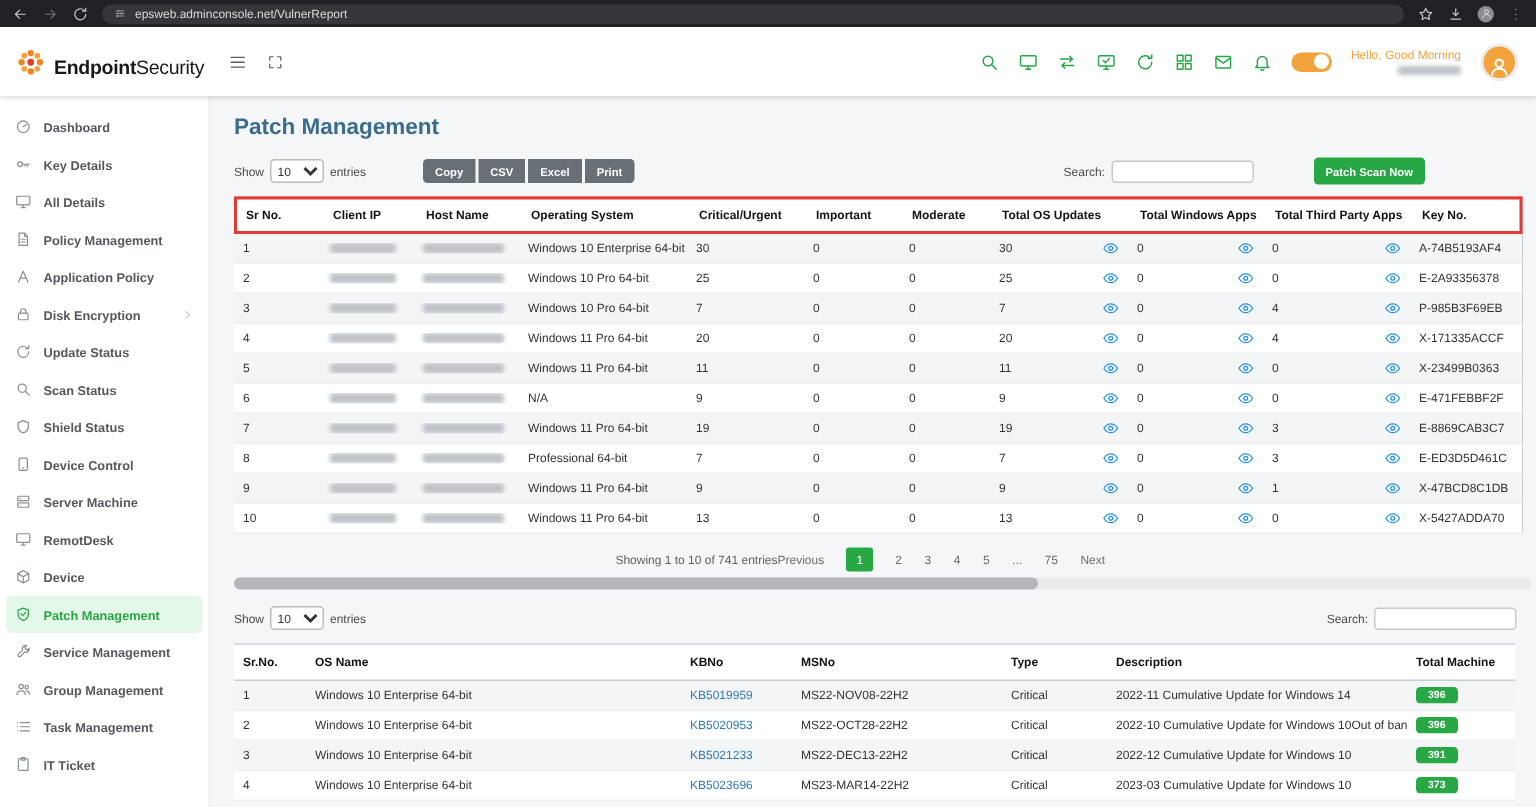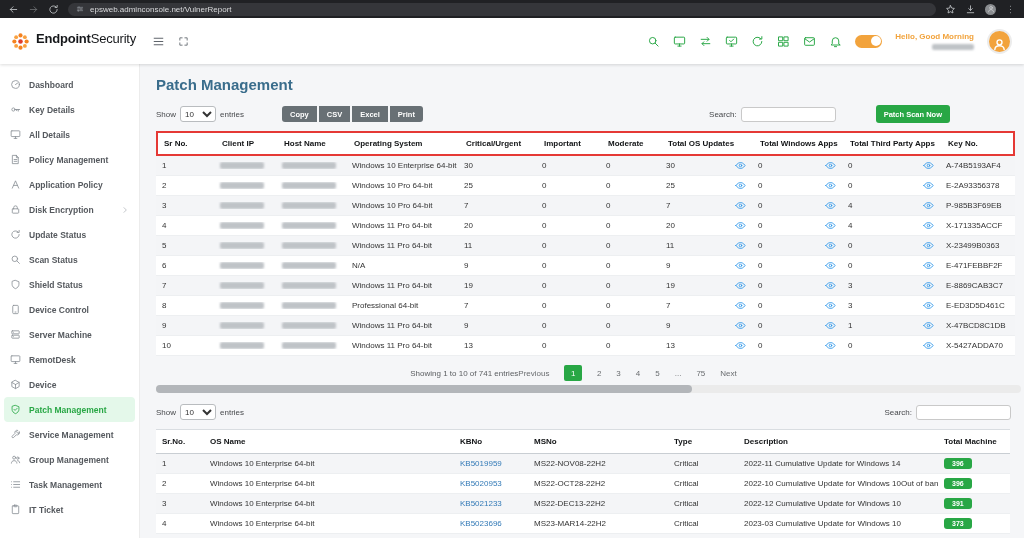--- a/index.html
+++ b/index.html
@@ -19,32 +19,32 @@
   .urlbar .icn { width:8px; height:8px; color:#9aa0a6; }
   .url-text { font-size:8px; color:#d9dadc; white-space:nowrap; }
   .b-right { display:flex; align-items:center; gap:9px; margin-left:auto; }
   .b-avatar { width:11px; height:11px; border-radius:50%; background:#8a8d90;
     display:flex; align-items:center; justify-content:center; color:#dfe1e3; }
   .b-avatar .icn { width:8px; height:8px; }
 
   
   .app-header { position:absolute; top:18px; left:0; width:1024px; height:46px; background:#fff;
     box-shadow:0 1px 3px rgba(0,0,0,.14); display:flex; align-items:center; z-index:5; }
-  .brand { width:140px; display:flex; align-items:flex-start; gap:5px; padding-left:10px; }
+  .brand { width:140px; display:flex; align-items:flex-end; gap:5px; padding-left:10px; }
   .brand-text { font-size:13px; color:#16181b; letter-spacing:-.2px; }
   .brand-text b { font-weight:800; }
   .hdr-left { display:flex; align-items:center; gap:13px; margin-left:12px; color:#5a6067; }
   .hdr-left .icn { cursor:pointer; }
   .header-right { margin-left:auto; display:flex; align-items:center; gap:13px; padding-right:12px; }
   .hicon { width:13px; height:13px; color:var(--accent-green,#1d9e6e); cursor:pointer; }
   .toggle { width:27px; height:13px; background:var(--toggle-orange,#f2a33c); border-radius:7px;
     position:relative; cursor:pointer; }
   .toggle .knob { position:absolute; right:1.5px; top:1.5px; width:10px; height:10px;
     background:#fff; border-radius:50%; }
-  .greeting { text-align:right; font-size:8px; color:var(--toggle-orange,#e8a33d); font-weight:bold; }
+  .greeting { text-align:right; font-size:8px; color:var(--toggle-orange,#e8a33d); font-weight:normal; }
   .avatar { width:25px; height:25px; border-radius:50%; background:var(--toggle-orange,#f2a33c);
     display:flex; align-items:flex-end; justify-content:center; color:#fff; overflow:hidden;
     border:2px solid #ececec; cursor:pointer; }
   .avatar .icn { width:15px; height:15px; stroke-width:2.2; }
 
   
   .sidebar { position:absolute; top:64px; left:0; width:140px; bottom:0; background:#fff;
     border-right:1px solid #ececec; padding-top:8px; overflow:hidden; }
   .sb-item { display:flex; align-items:center; gap:8px; padding:0 10px; height:25px;
     color:#55595e; font-size:8.5px; font-weight:700; cursor:pointer; }

